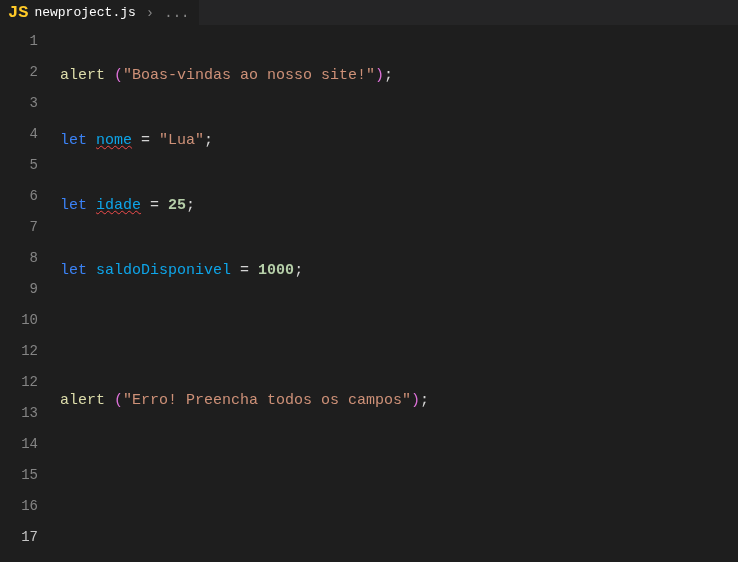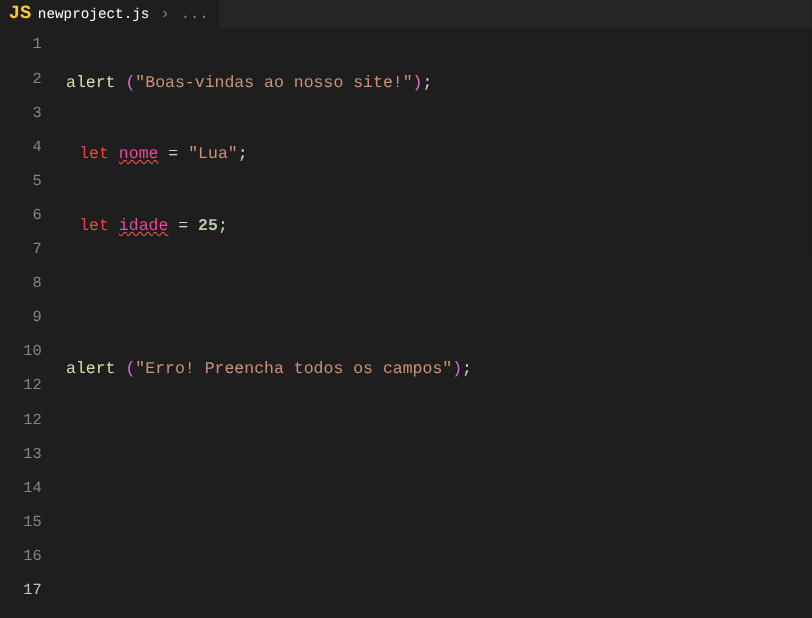--- a/index.html
+++ b/index.html
@@ -66,22 +66,22 @@
   .gline {
     height: 31px;
     line-height: 31px;
     font-size: 14px;
   }
   .gline.active { color: #c6c6c6; }
   .t-fn    { color: #dcdcaa; }
   .t-punc  { color: #d4d4d4; }
   .t-paren { color: #da70d6; }
   .t-str   { color: #ce9178; }
-  .t-kw    { color: #ef4444; margin-left: 12px; }
-  .t-var   { color: #ec4899; margin-top: 36px; }
+  .t-kw    { color: #3b82f6; }
+  .t-var   { color: #0ea5e9; margin-top: 36px; }
   .t-num   { color: #b5cea8; font-weight: bold; }
   .t-op    { color: #d4d4d4; }
   .squiggle {
     text-decoration-line: underline;
     text-decoration-style: wavy;
     text-decoration-color: #f14c4c;
     text-decoration-thickness: 1px;
   }
 </style>
 </head>
@@ -114,20 +114,21 @@
     <div class="gline">14</div>
     <div class="gline">15</div>
     <div class="gline">16</div>
     <div class="gline active">17</div>
   </div>
 
   <div class="code">
     <div class="line"><span class="t-fn">alert</span> <span class="t-paren">(</span><span class="t-str">"Boas-vindas ao nosso site!"</span><span class="t-paren">)</span><span class="t-punc">;</span></div>
     <div class="line"><span class="t-kw">let</span> <span class="t-var squiggle">nome</span> <span class="t-op">=</span> <span class="t-str">"Lua"</span><span class="t-punc">;</span></div>
     <div class="line"><span class="t-kw">let</span> <span class="t-var squiggle">idade</span> <span class="t-op">=</span> <span class="t-num">25</span><span class="t-punc">;</span></div>
+    <div class="line"><span class="t-kw">let</span> <span class="t-var">saldoDisponivel</span> <span class="t-op">=</span> <span class="t-num">1000</span><span class="t-punc">;</span></div>
     <div class="line"></div>
     <div class="line"><span class="t-fn">alert</span> <span class="t-paren">(</span><span class="t-str">"Erro! Preencha todos os campos"</span><span class="t-paren">)</span><span class="t-punc">;</span></div>
     <div class="line"></div>
     
     
     
     
     
     
     

